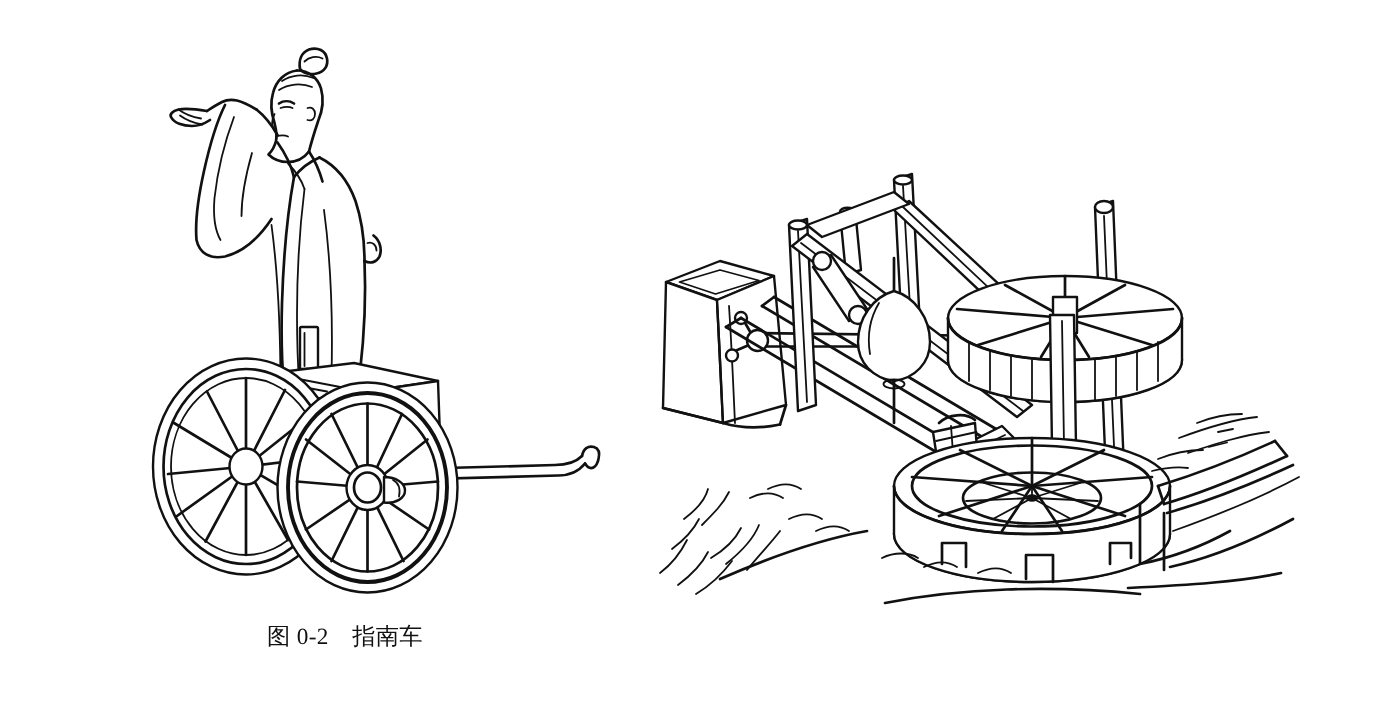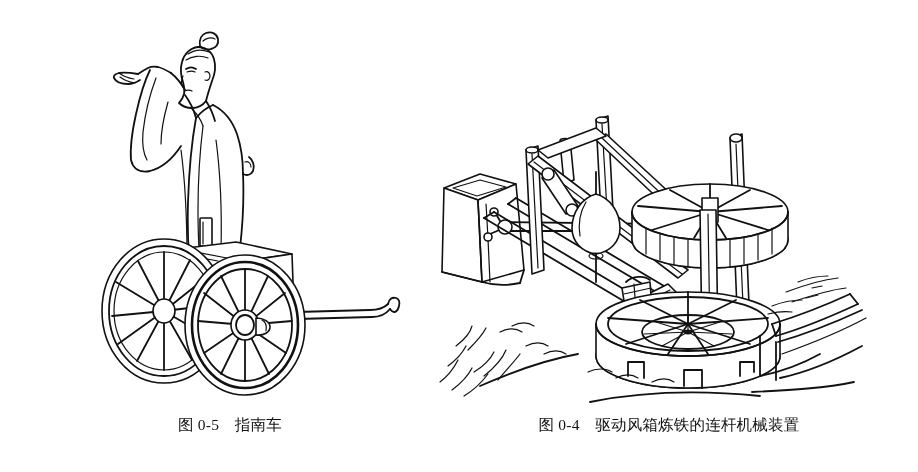--- a/index.html
+++ b/index.html
@@ -466,17 +466,16 @@
           <path class="ink ink-thin" d="M378 172 C388 168 398 166 408 166"></path>
           <path class="ink ink-thin" d="M352 196 C362 192 372 190 382 190"></path>
           <path class="ink ink-thin" d="M348 204 C356 202 364 201 372 202"></path>
           <path class="ink ink-thin" d="M392 178 L402 176"></path>
           <path class="ink ink-thin" d="M386 188 L398 185"></path>
         </g>
       </svg>
     </div>
   </div>
 
-  <div class="caption" id="caption-left">图 0-5　指南车</div>
-
-  <div class="caption" id="caption-right">图 0-4　驱动风箱炼铁的连杆机械装置</div>
+  <div class="caption" id="caption-left">图 0-2　指南车</div>
+
 
 </div>
 
 </body></html>

